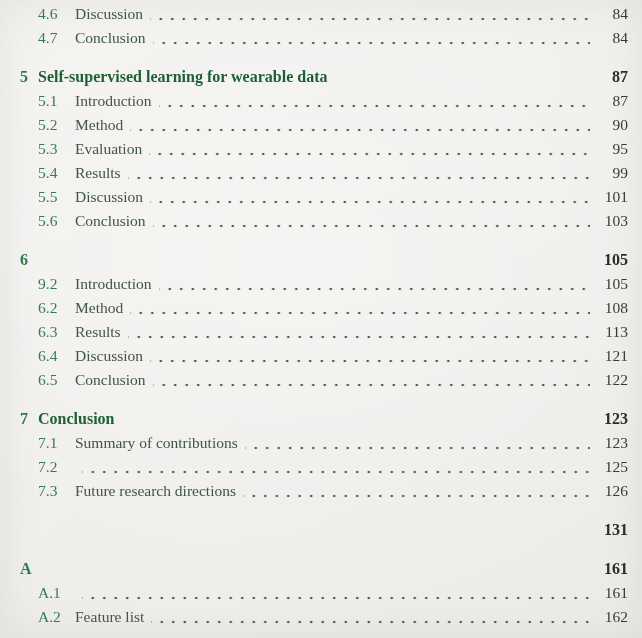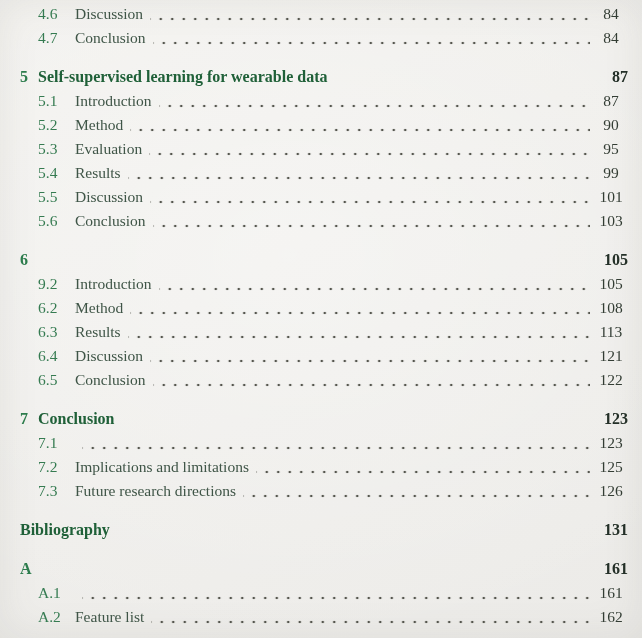--- a/index.html
+++ b/index.html
@@ -57,21 +57,21 @@
   .leader{
     flex:1;
     height:24px;
     margin:0 4px 0 7px;
     background-image:radial-gradient(circle, var(--dots) 1.2px, rgba(0,0,0,0) 1.6px);
     background-repeat:repeat-x;
     background-size:11.5px 4px;
     background-position:left 5px bottom 5px;
   }
   .spage{
-    width:34px;flex:0 0 34px;text-align:center;
+    width:34px;flex:0 0 34px;text-align:right;
     color:var(--page-number);
   }
 </style>
 </head>
 <body>
 
 <div class="page">
 
   <div class="pre-block">
     <div class="row entry">
@@ -173,41 +173,40 @@
 
   <div class="chapter-block">
     <div class="row chapter">
       <span class="cnum">7</span>
       <span class="ctitle">Conclusion</span>
       <span class="spacer"></span>
       <span class="cpage">123</span>
     </div>
     <div class="row entry">
       <span class="snum">7.1</span>
+      <span class="slabel">Summary of contributions</span>
       <span class="leader"></span>
       <span class="spage">123</span>
     </div>
     <div class="row entry">
       <span class="snum">7.2</span>
-      <span class="slabel">Implications and limitations</span>
       <span class="leader"></span>
       <span class="spage">125</span>
     </div>
     <div class="row entry">
       <span class="snum">7.3</span>
       <span class="slabel">Future research directions</span>
       <span class="leader"></span>
       <span class="spage">126</span>
     </div>
   </div>
 
   <div class="chapter-block">
     <div class="row chapter no-num">
 
-      <span class="ctitle">Bibliography</span>
       <span class="spacer"></span>
       <span class="cpage">131</span>
     </div>
   </div>
 
   <div class="chapter-block">
     <div class="row chapter">
       <span class="cnum">A</span>
       <span class="spacer"></span>
       <span class="cpage">161</span>

